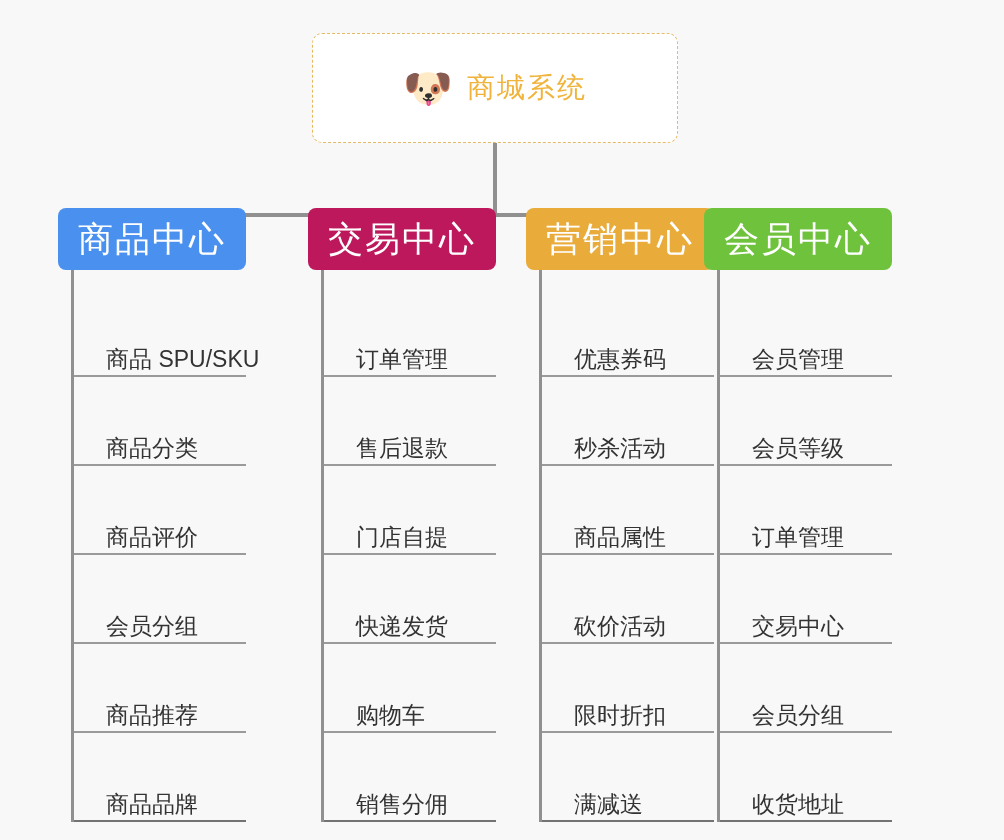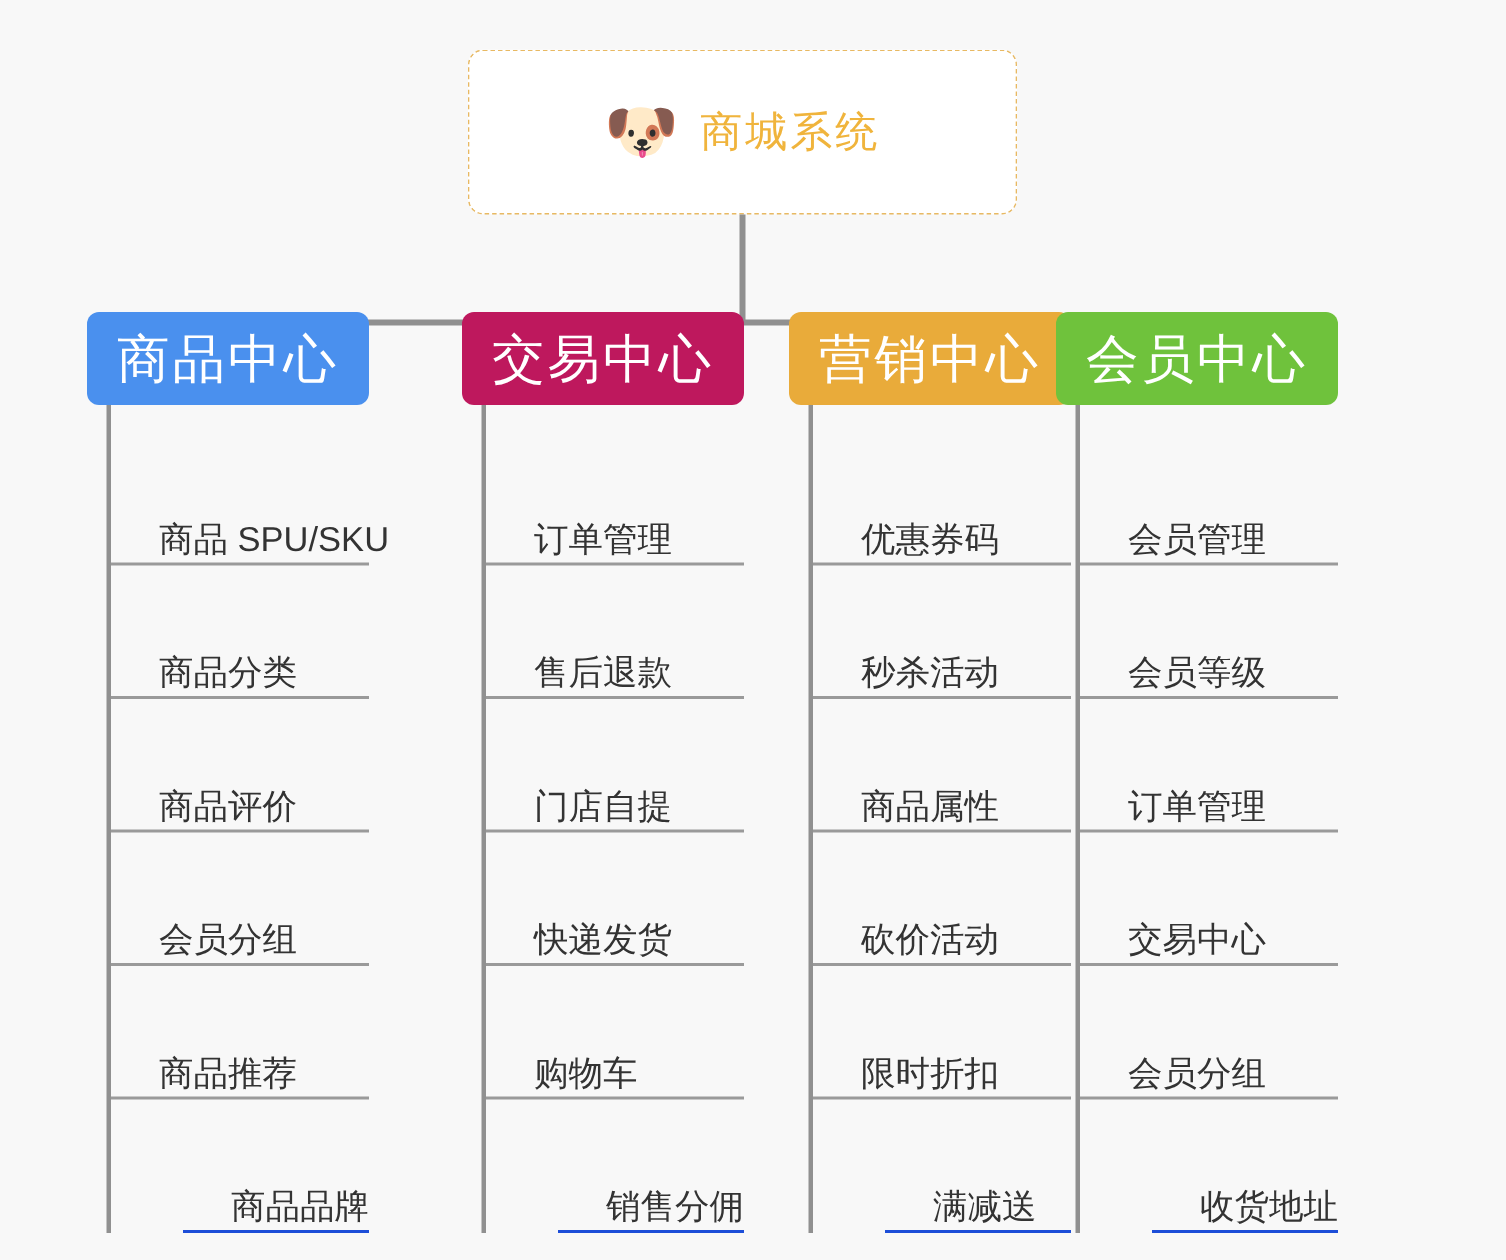--- a/index.html
+++ b/index.html
@@ -105,21 +105,21 @@
     padding-bottom: 3px;
   }
   .leaf-label {
     font-size: 23px;
     color: #333333;
     white-space: nowrap;
     line-height: 1.15;
   }
 
   
-  .col-body .leaf:last-child { border-bottom: 2px solid #1d4ed8; margin-left: 48px; }
+  .col-body .leaf:last-child { border-bottom: 2px solid #737373; }
 </style>
 </head>
 <body>
 
 <div id="canvas">
 
   <div class="root-node">
     <span class="root-emoji">🐶</span>
     <span class="root-title">商城系统</span>
   </div>

